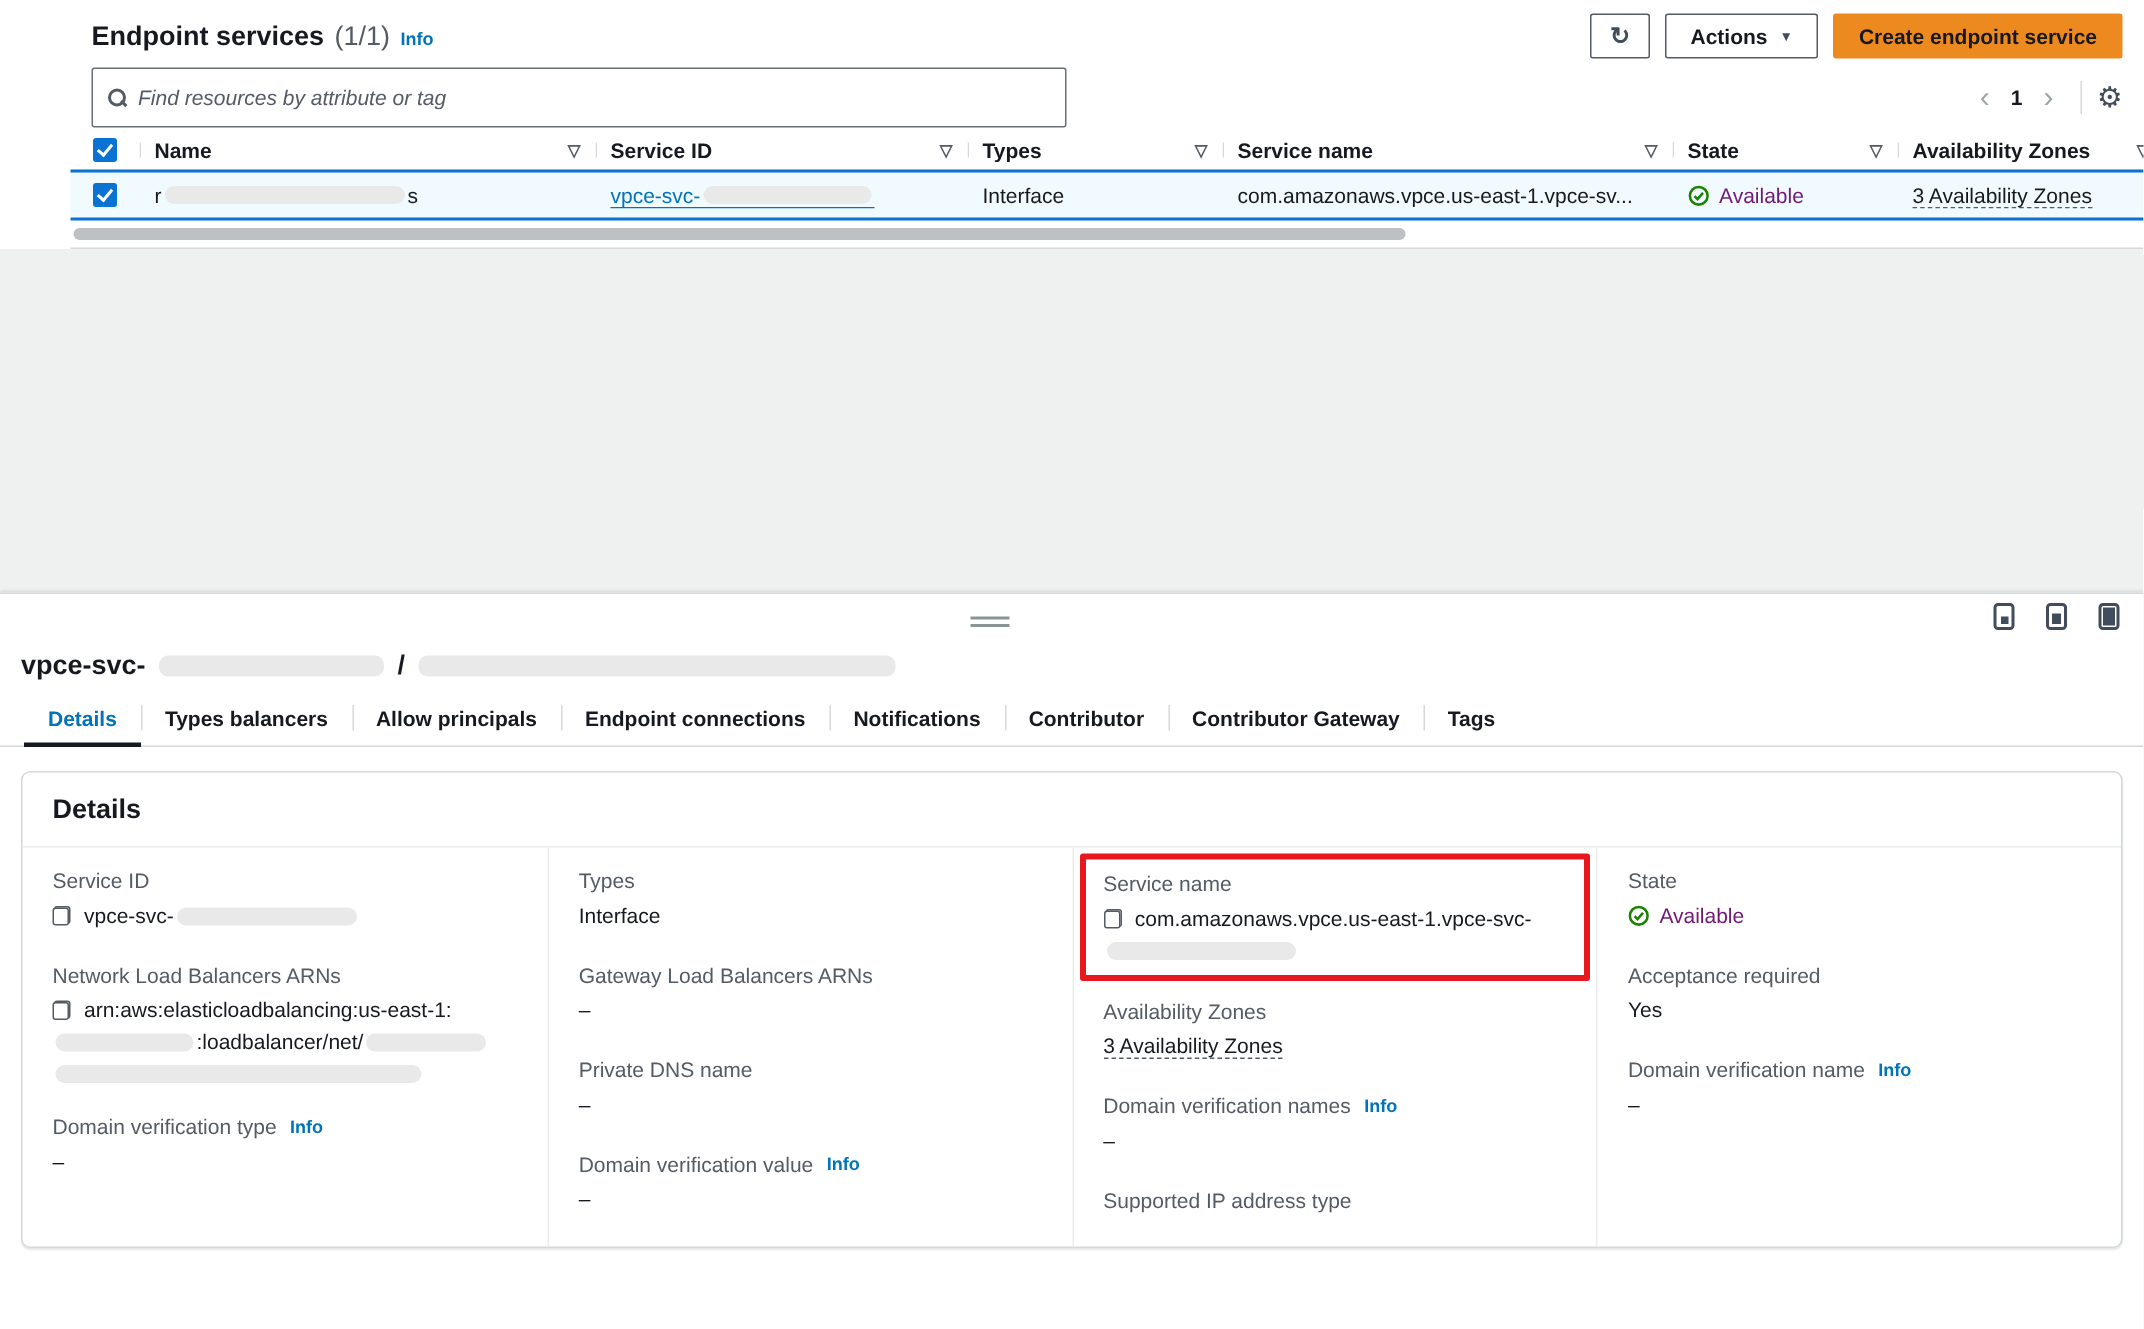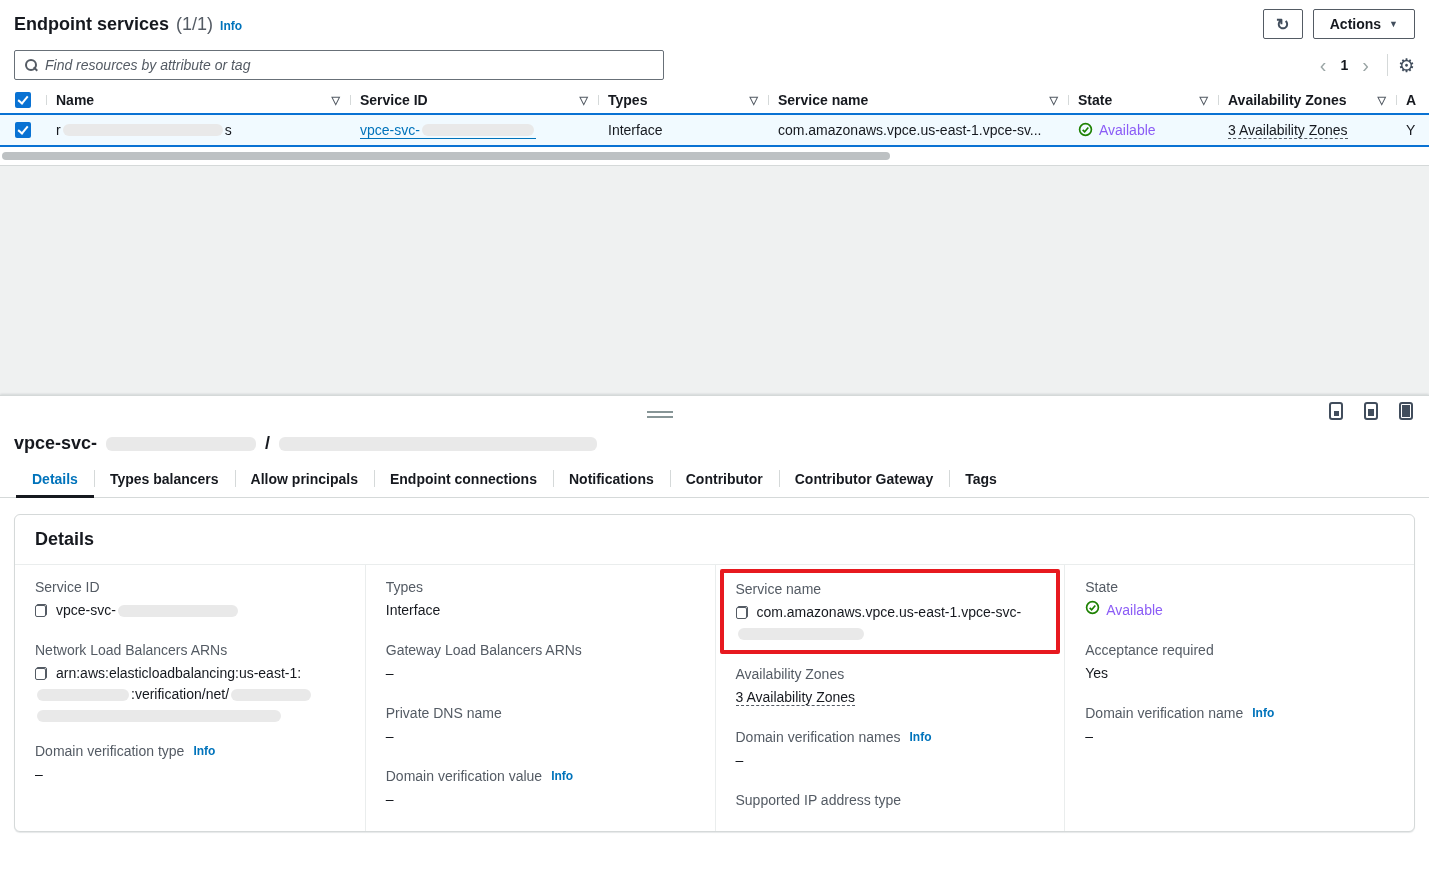--- a/index.html
+++ b/index.html
@@ -3,37 +3,37 @@
 <meta charset="utf-8">
 <style>
   * { box-sizing: border-box; margin: 0; padding: 0; }
   html,body { width:1429px; height:886px; overflow:hidden; }
   body {
     font-family: "Liberation Sans", sans-serif;
     font-size: 14px; color:#16191f; background:#fff;
   }
 
   
-  .top-section { background:#fff; padding:6px 0 4px; border-bottom:1px solid #d5d9d9; }
+  .top-section { background:#fff; padding:6px 0 4px; border-bottom:1px solid #d5d9d9;margin-left:47px; }
   .topbar { padding:0 14px; }
   .row1 { display:flex; justify-content:space-between; align-items:center; height:36px; }
   .page-title { display:flex; align-items:baseline; gap:7px; }
   .page-title h1 { font-size:18px; font-weight:700; }
   .page-title .count { font-size:18px; font-weight:400; color:#545b64; }
   .info-link { color:#0073bb; font-size:12px; font-weight:700; cursor:pointer; }
   .actions-group { display:flex; gap:10px; align-items:center; }
   .btn { height:30px; border:1px solid #545b64; border-radius:2px; background:#fff;
          font-family:inherit; font-weight:700; font-size:14px; color:#16191f;
          padding:0 16px; display:flex; align-items:center; gap:8px; cursor:pointer; }
   .btn-icon { width:40px; justify-content:center; padding:0; font-size:16px; color:#414d5c; }
   .btn-primary { background:#ec8a1f; border-color:#ec8a1f; color:#16191f; }
   .caret-down { font-size:9px; color:#414d5c; }
 
   .row2 { margin-top:8px; display:flex; justify-content:space-between; align-items:center; height:30px; }
-  .searchbox { width:650px; height:30px; border:1px solid #687078; border-radius:2px;
+  .searchbox { width:650px; height:40px; border:1px solid #687078; border-radius:2px;
                display:flex; align-items:center; padding:0 9px; background:#fff; }
   .mag { position:relative; width:14px; height:14px; margin-right:7px; flex:none; }
   .mag::before { content:''; position:absolute; top:1px; left:1px; width:8px; height:8px;
                  border:2px solid #545b64; border-radius:50%; }
   .mag::after { content:''; position:absolute; width:5px; height:2px; background:#545b64;
                 transform:rotate(45deg); right:0; bottom:2px; }
   .searchbox input { border:none; outline:none; flex:1; font-family:inherit; font-size:14px; color:#16191f; }
   .searchbox input::placeholder { font-style:italic; color:#545b64; opacity:1; }
 
   .pagination { display:flex; align-items:center; color:#879596; }
@@ -53,21 +53,21 @@
   .c0 { width:46px; justify-content:center; flex:none; }
   .c1 { width:304px; flex:none; } .c2 { width:248px; flex:none; } .c3 { width:170px; flex:none; }
   .c4 { width:300px; flex:none; } .c5 { width:150px; flex:none; } .c6 { width:178px; flex:none; }
   .c7 { flex:1; }
   .filter-icon { margin-left:auto; font-size:11px; color:#545b64; cursor:pointer; padding-left:6px; }
   .checkbox { width:16px; height:16px; background:#0972d3; border-radius:2px; display:flex;
               align-items:center; justify-content:center; cursor:pointer; flex:none; }
   .checkbox::after { content:''; width:4px; height:8px; border:solid #fff; border-width:0 2px 2px 0;
                      transform:rotate(40deg); margin-top:-2px; }
   .id-link { color:#0073bb; text-decoration:none; border-bottom:1px solid #0073bb; display:inline-flex; align-items:center; cursor:pointer; }
-  .status { display:flex; align-items:flex-start; gap:6px; color:#8b5cf6; }
+  .status { display:flex; align-items:center; gap:6px; color:#701a75; }
   .az-link { color:#16191f; border-bottom:1px dashed #545b64; cursor:pointer; }
 
   .redact { display:inline-block; height:12px; border-radius:6px; background:#e9e9e9;
             vertical-align:middle; margin:0 2px; filter:blur(0.5px); }
   .redact.tall { height:14px; }
 
   .hscroll { margin:4px 2px 0; height:10px; position:relative; }
   .hscroll .thumb { position:absolute; left:0; top:1px; width:888px; height:8px; border-radius:4px; background:#bdc1c3; cursor:pointer; }
 
   
@@ -127,20 +127,21 @@
         <span class="info-link">Info</span>
       </div>
       <div class="actions-group">
         <button class="btn btn-icon">
           <span>↻</span>
         </button>
         <button class="btn">
           <span>Actions</span>
           <span class="caret-down">▼</span>
         </button>
+        <button class="btn btn-primary">Create endpoint service</button>
       </div>
     </div>
     <div class="row2">
       <div class="searchbox">
         <span class="mag"></span>
         <input type="text" placeholder="Find resources by attribute or tag" style="">
       </div>
       <div class="pagination">
         <span class="chev">‹</span>
         <span class="pagenum">1</span>
@@ -256,21 +257,21 @@
       <div class="dcol">
         <div class="field">
           <div class="flabel">Service ID</div>
           <div class="fvalue">
             <span class="copy"></span><span>vpce-svc-</span><span class="redact" style="width:120px"></span>
           </div>
         </div>
         <div class="field">
           <div class="flabel">Network Load Balancers ARNs</div>
           <div class="fvalue">
-            <span class="copy"></span><span>arn:aws:elasticloadbalancing:us-east-1:</span><span class="redact" style="width:92px"></span><span>:verification/net/</span><span class="redact" style="width:80px"></span>
+            <span class="copy"></span><span>arn:aws:elasticloadbalancing:us-east-1:</span><span class="redact" style="width:92px"></span><span>:loadbalancer/net/</span><span class="redact" style="width:80px"></span>
             <span class="redact blockredact" style="width:244px"></span>
           </div>
         </div>
         <div class="field">
           <div class="flabel">
             <span>Domain verification type</span>
             <span class="info-link">Info</span>
           </div>
           <div class="fvalue">–</div>
         </div>

